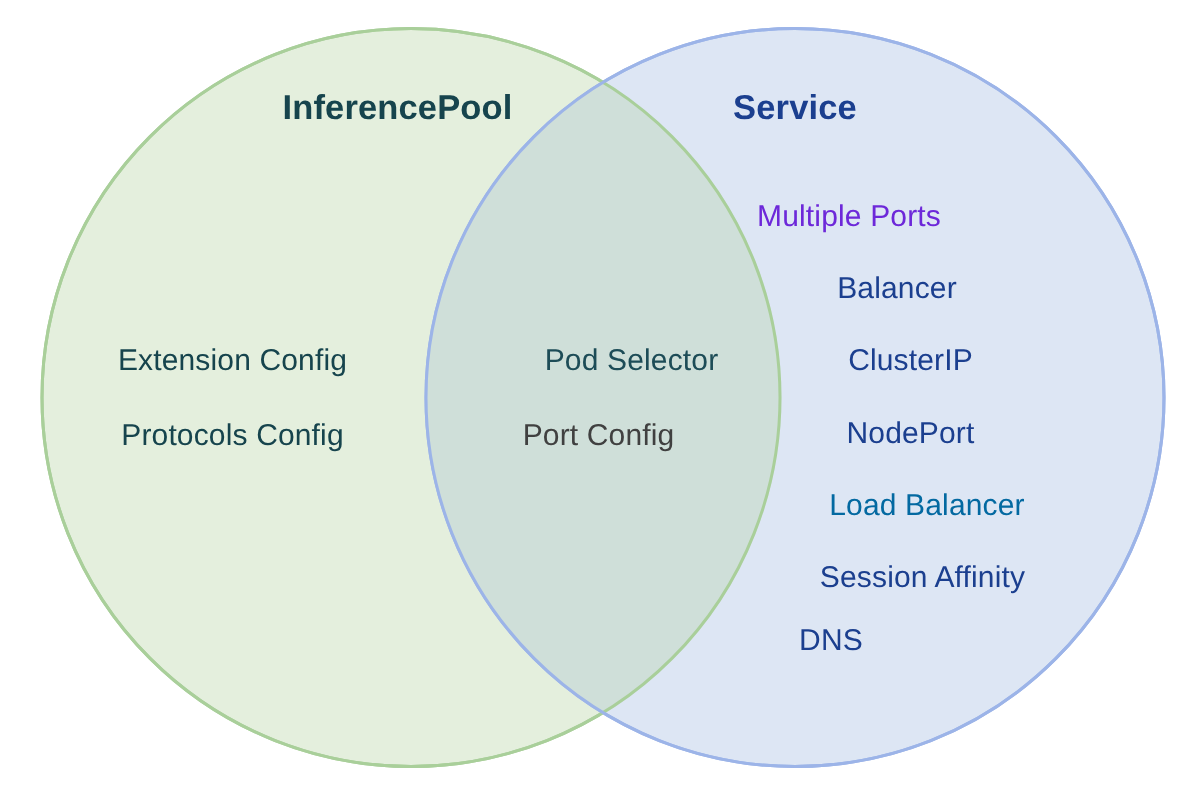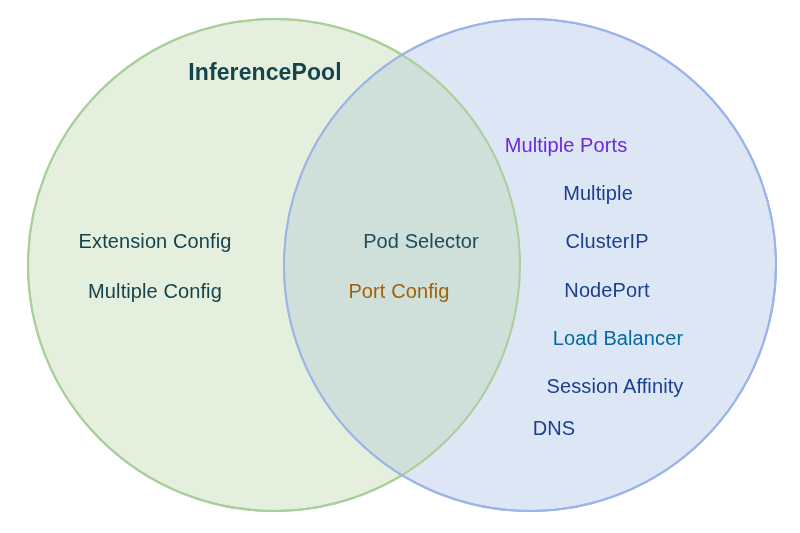--- a/index.html
+++ b/index.html
@@ -76,32 +76,33 @@
     </g>
 
     <circle id="circle-left-outline" cx="274" cy="265" r="246" fill="none" stroke="#a9cf9a" stroke-width="2"></circle>
     <circle id="circle-right-outline" cx="530" cy="265" r="246" fill="none" stroke="#9cb4e8" stroke-width="2"></circle>
   </svg>
 
   <div class="text-layer">
 
     <div class="lbl title green-text" id="title-left" style="left: 265px; top: 72px; color: rgb(22, 68, 77);">InferencePool</div>
 
+    <div class="lbl title blue-text" id="title-right" style="left: 530px; top: 72px; color: rgb(27, 63, 143);">Service</div>
 
     <div id="left-items">
         <div class="lbl item" style="left: 155px; top: 241px; color: rgb(22, 68, 77);">Extension Config</div>
-        <div class="lbl item" style="left: 155px; top: 291px; color: rgb(22, 68, 77);">Multiple Config</div>
+        <div class="lbl item" style="left: 155px; top: 291px; color: rgb(22, 68, 77);">Protocols Config</div>
       </div>
     <div id="center-items">
         <div class="lbl item" style="left: 399px; top: 241px; color: rgb(29, 76, 87); margin-left: 22px;">Pod Selector</div>
-        <div class="lbl item" style="left: 399px; top: 291px; color: #a16207;">Port Config</div>
+        <div class="lbl item" style="left: 399px; top: 291px; color: #404040;">Port Config</div>
       </div>
     <div id="right-items">
         <div class="lbl item" style="left: 566px; top: 145px; color: #6d28d9;">Multiple Ports</div>
-        <div class="lbl item" style="left: 598px; top: 193px; color: rgb(27, 63, 143);">Multiple</div>
+        <div class="lbl item" style="left: 598px; top: 193px; color: rgb(27, 63, 143);">Balancer</div>
         <div class="lbl item" style="left: 607px; top: 241px; color: rgb(27, 63, 143);">ClusterIP</div>
         <div class="lbl item" style="left: 607px; top: 290px; color: rgb(27, 63, 143);">NodePort</div>
         <div class="lbl item" style="left: 618px; top: 338px; color: #0369a1;">Load Balancer</div>
         <div class="lbl item" style="left: 615px; top: 386px; color: rgb(27, 63, 143);">Session Affinity</div>
         <div class="lbl item" style="left: 554px; top: 428px; color: rgb(27, 63, 143);">DNS</div>
       </div>
 
   </div>
 </div>
 

